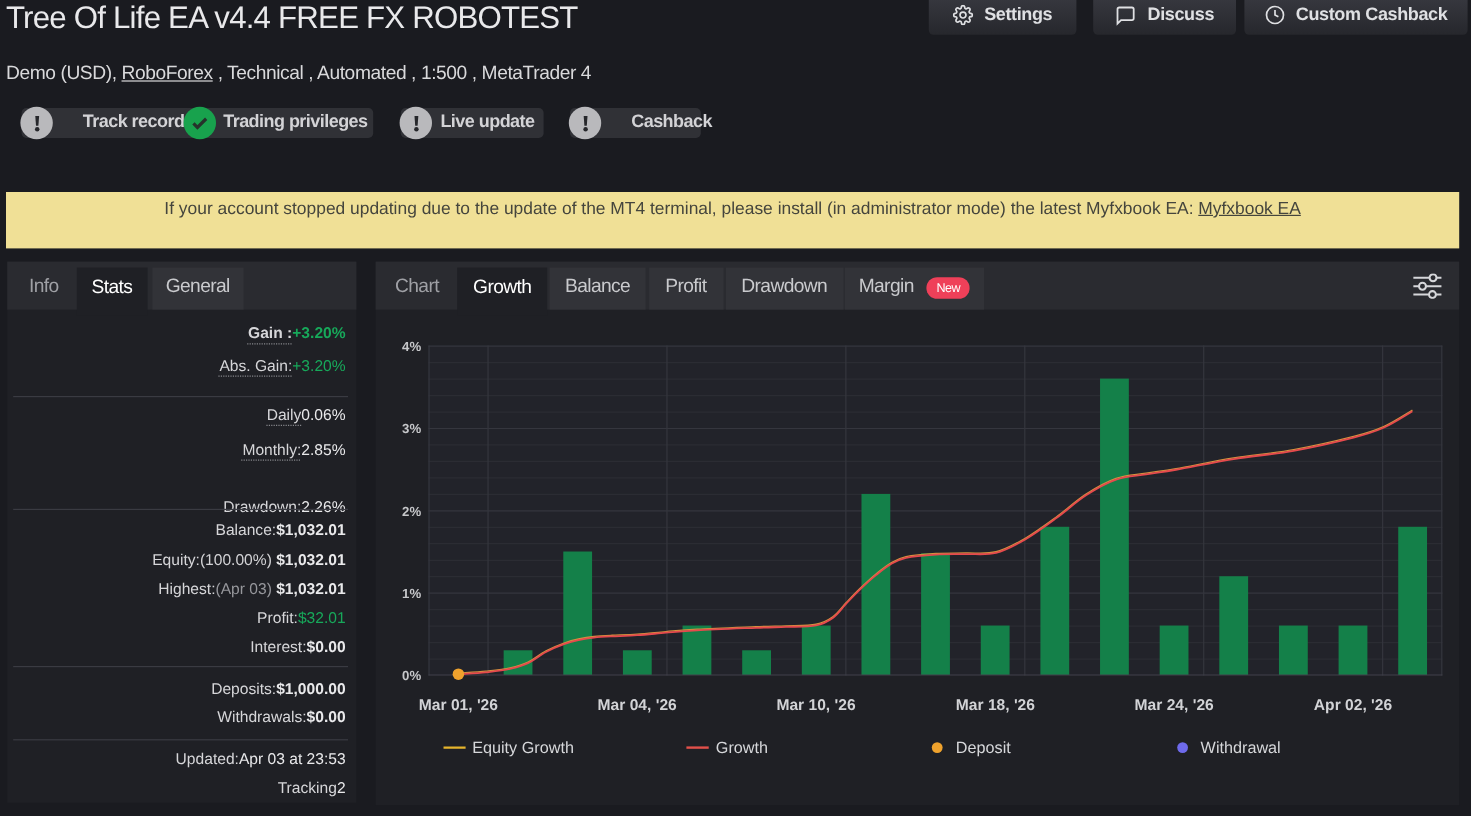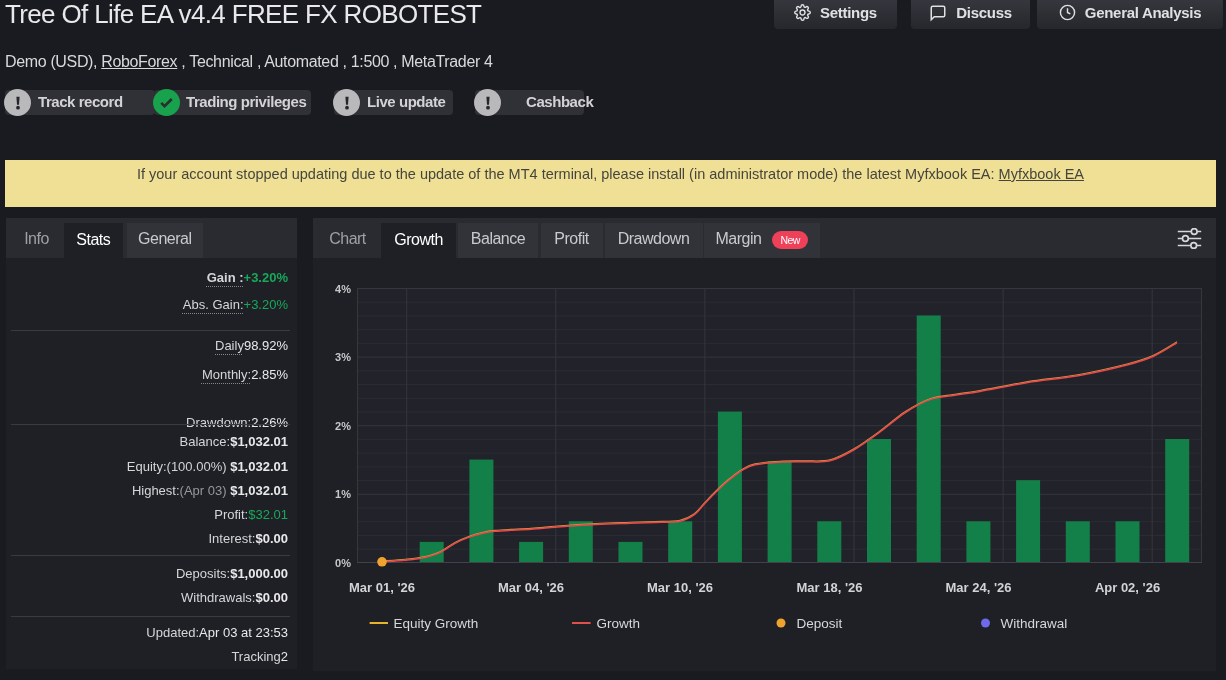--- a/index.html
+++ b/index.html
@@ -42,26 +42,26 @@
 <svg width="18" height="18" viewBox="0 0 24 24" fill="none" stroke="#dfe0e3" stroke-width="2">
       <path d="M21 15a2 2 0 0 1-2 2H7l-4 4V5a2 2 0 0 1 2-2h14a2 2 0 0 1 2 2z"></path>
     </svg>
 <span>Discuss</span>
   </div>
 <div class="abs topbtn" style="left:1037px;width:186px">
 <svg width="17" height="17" viewBox="0 0 24 24" fill="none" stroke="#dfe0e3" stroke-width="2">
       <circle cx="12" cy="12" r="10"></circle>
       <path d="M12 6v6l4 2"></path>
     </svg>
-<span>General Analysis</span>
+<span>Custom Cashback</span>
   </div>
 
 <div class="abs" id="subtitle">Demo (USD), <a>RoboForex</a> , Technical , Automated , 1:500 , MetaTrader 4</div>
 
-<div class="abs badge" style="left:5px;width:150px;padding-left:33px">
+<div class="abs badge" style="left:18px;width:150px;padding-left:51px">
   <div class="bcirc" style="background:#b9b9bc">
       <svg width="16" height="16" viewBox="0 0 24 24" fill="#26272b">
         <path d="M9.6 2.6h4.8l-.9 12h-3z"></path>
         <circle cx="12" cy="19.1" r="2.8"></circle>
       </svg>
     </div>
   Track record</div>
 <div class="abs badge" style="left:154px;width:157px;padding-left:32px">
   <div class="bcirc" style="background:#18a24d">
       <svg width="17" height="17" viewBox="0 0 24 24" fill="none" stroke="#26322b" stroke-width="3.8">
@@ -97,21 +97,21 @@
       <span class="b du">Gain :</span>
       <span class="v b green">+3.20%</span>
     </div>
   <div class="row" style="top:77.5px">
       <span class="du">Abs. Gain:</span>
       <span class="v green">+3.20%</span>
     </div>
   <div class="sep" style="top:111.5px"></div>
   <div class="row" style="top:118.5px">
       <span class="du">Daily</span>
-      <span class="v">98.92%</span>
+      <span class="v">0.06%</span>
     </div>
   <div class="row" style="top:147.75px">
       <span class="du">Monthly:</span>
       <span class="v">2.85%</span>
     </div>
   <div class="row" style="top:195px">
       <span>Drawdown:</span>
       <span class="v">2.26%</span>
     </div>
   <div class="sep" style="top:205.8px"></div>

